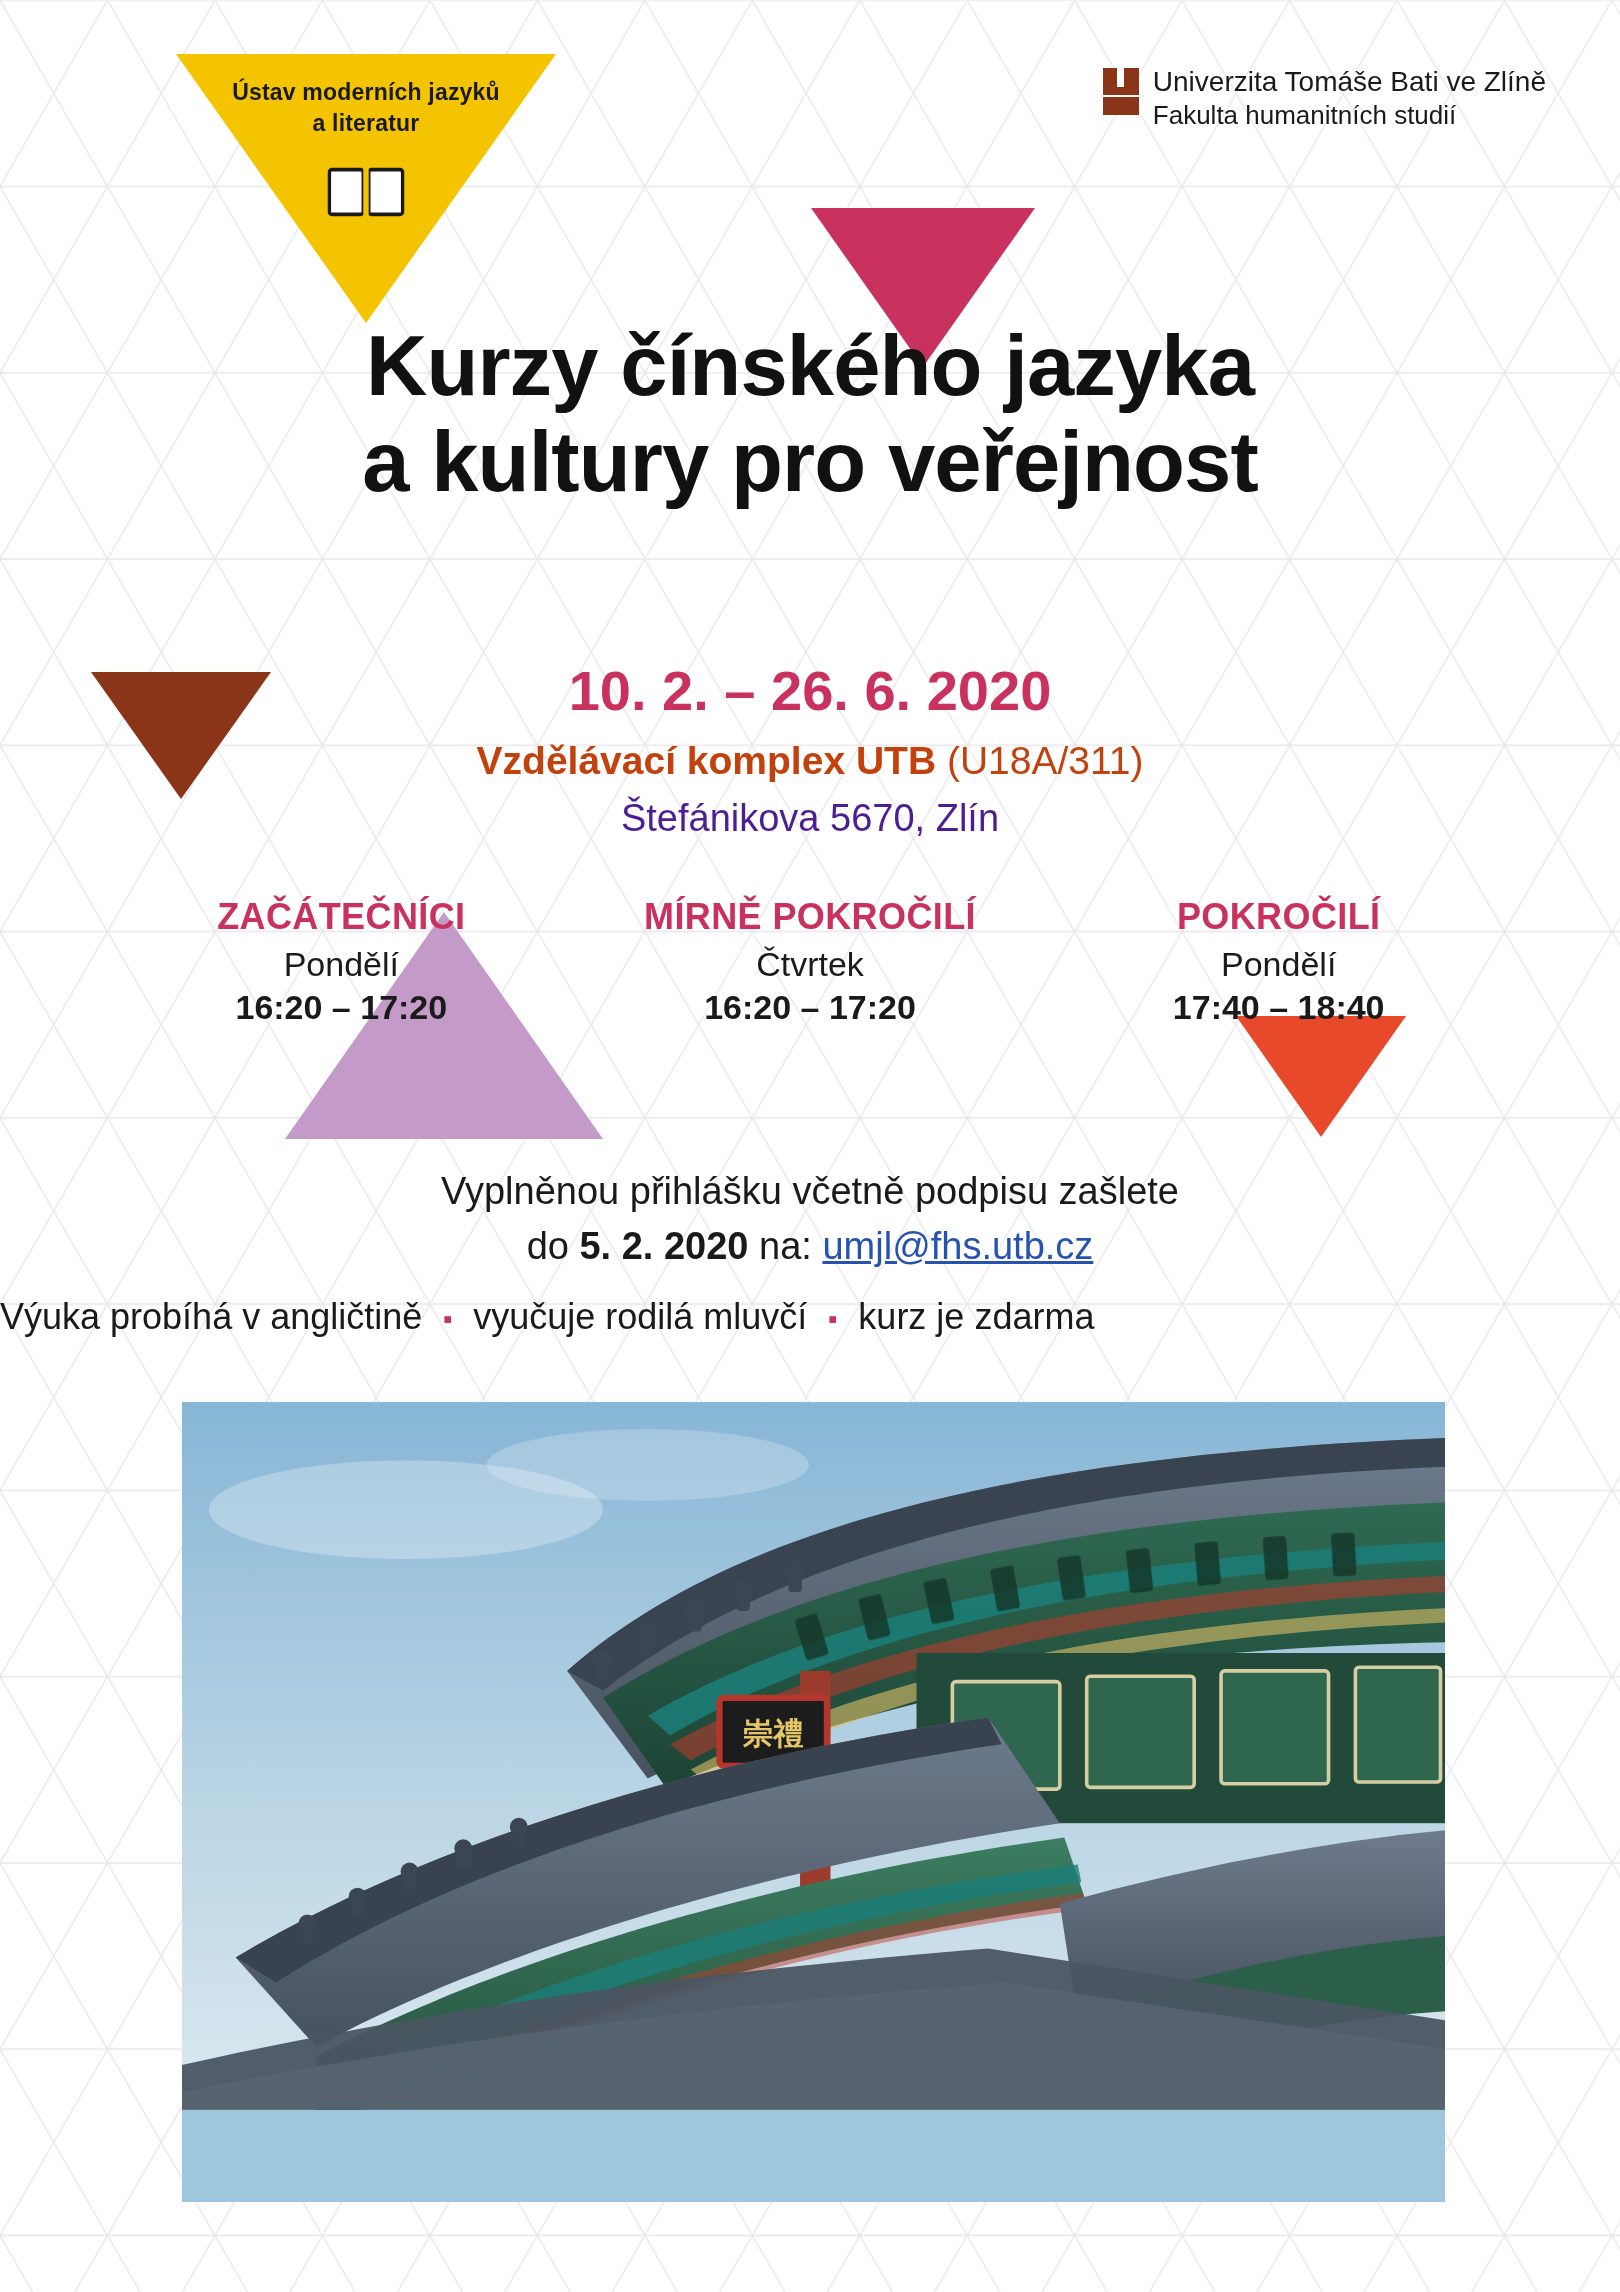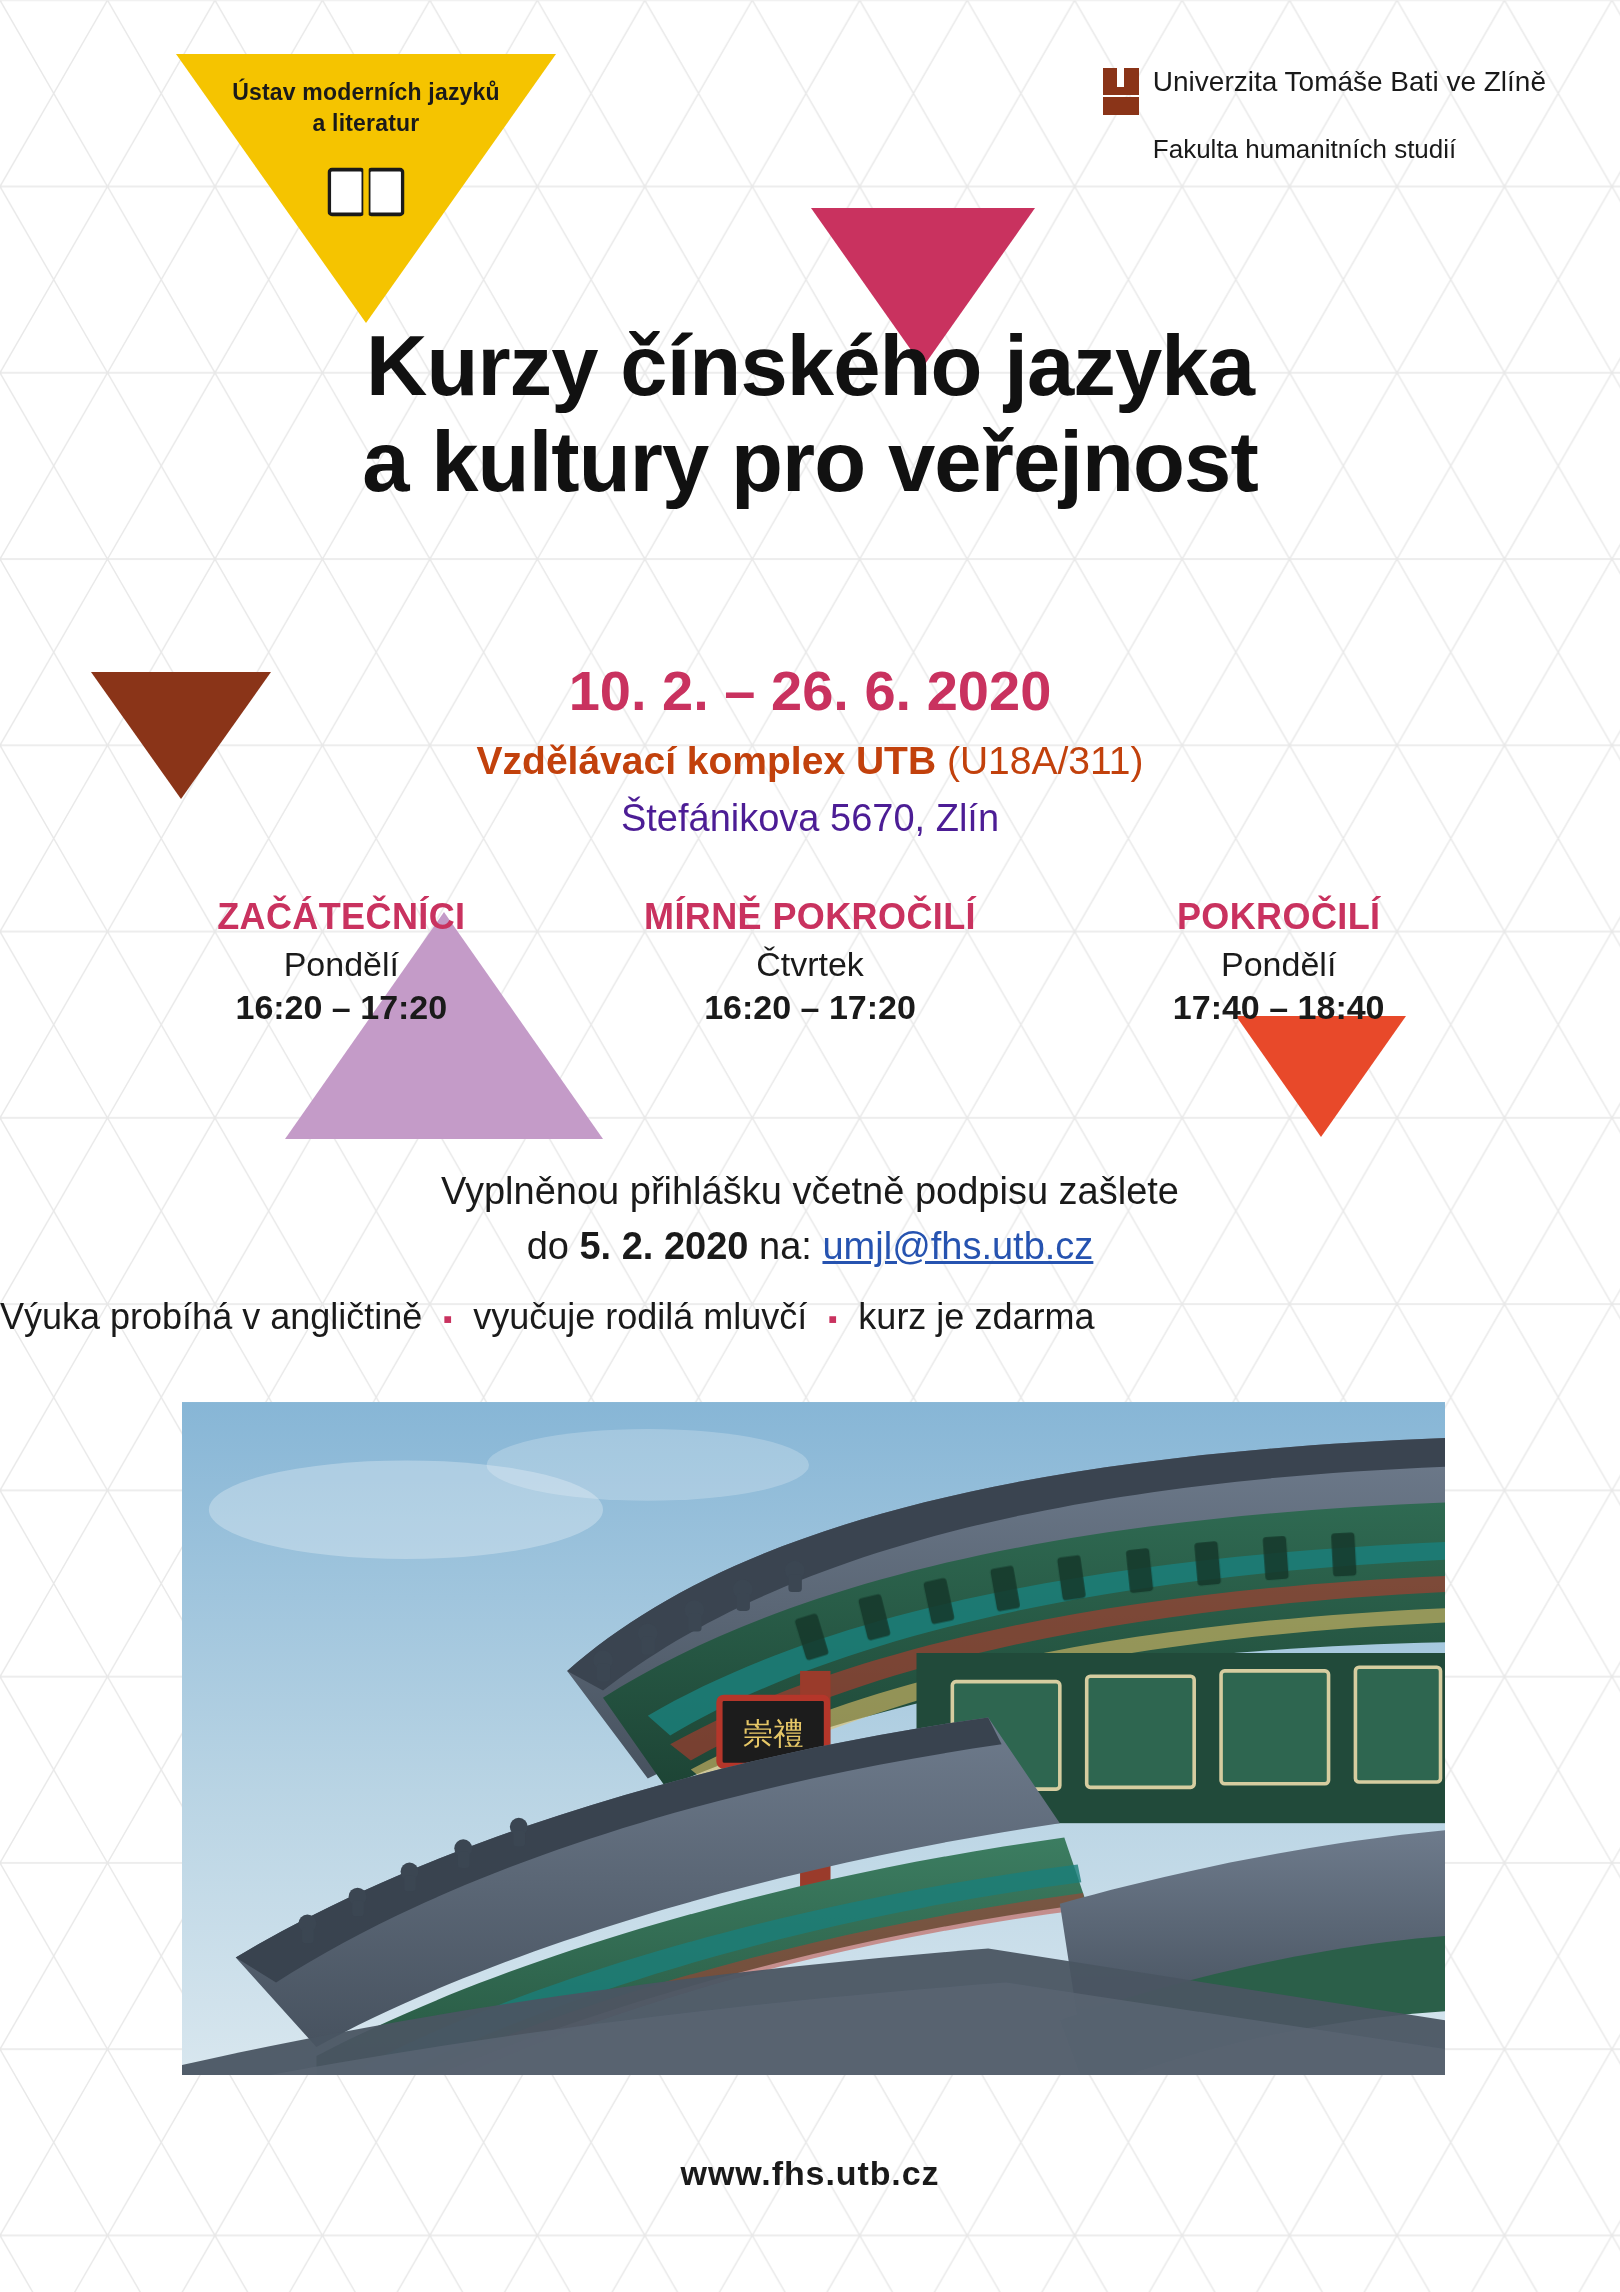--- a/index.html
+++ b/index.html
@@ -126,21 +126,20 @@
     font-size: 28px;
     color: #1a1a1a;
     line-height: 1.25;
     white-space: nowrap;
   }
   .utb-text .line2 {
     font-size: 26px;
     color: #1a1a1a;
     line-height: 1.25;
     white-space: nowrap;
-    margin-top: 34px;
   }
 
   
   .headline {
     position: absolute;
     top: 318px;
     left: 0;
     width: 1620px;
     text-align: center;
     z-index: 4;
@@ -248,24 +247,25 @@
     padding: 0 10.7px;
     vertical-align: middle;
   }
 
   
   .photo {
     position: absolute;
     left: 182px;
     top: 1402px;
     width: 1263px;
-    height: 673px;
+    height: 800px;
     z-index: 5;
     overflow: hidden;
     background: #9ec6dd;
+    font-weight: bold;
   }
   .photo svg { display: block; }
 
   
   .footer-url {
     position: absolute;
     top: 2154px;
     left: 0; width: 1620px;
     text-align: center;
     z-index: 4;

